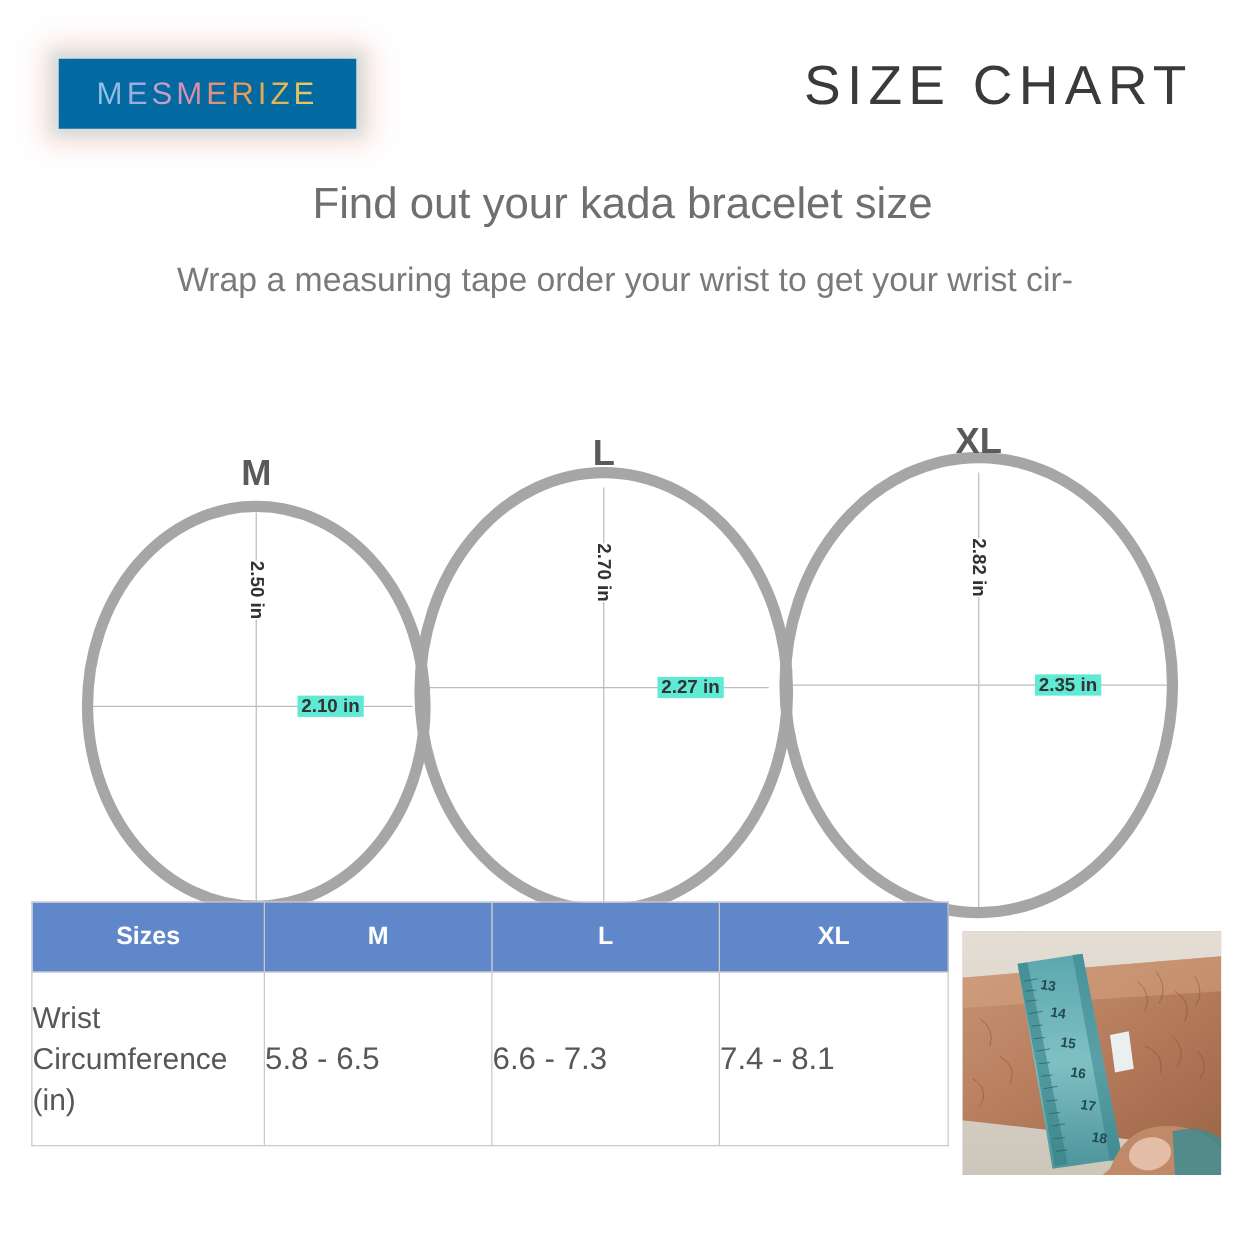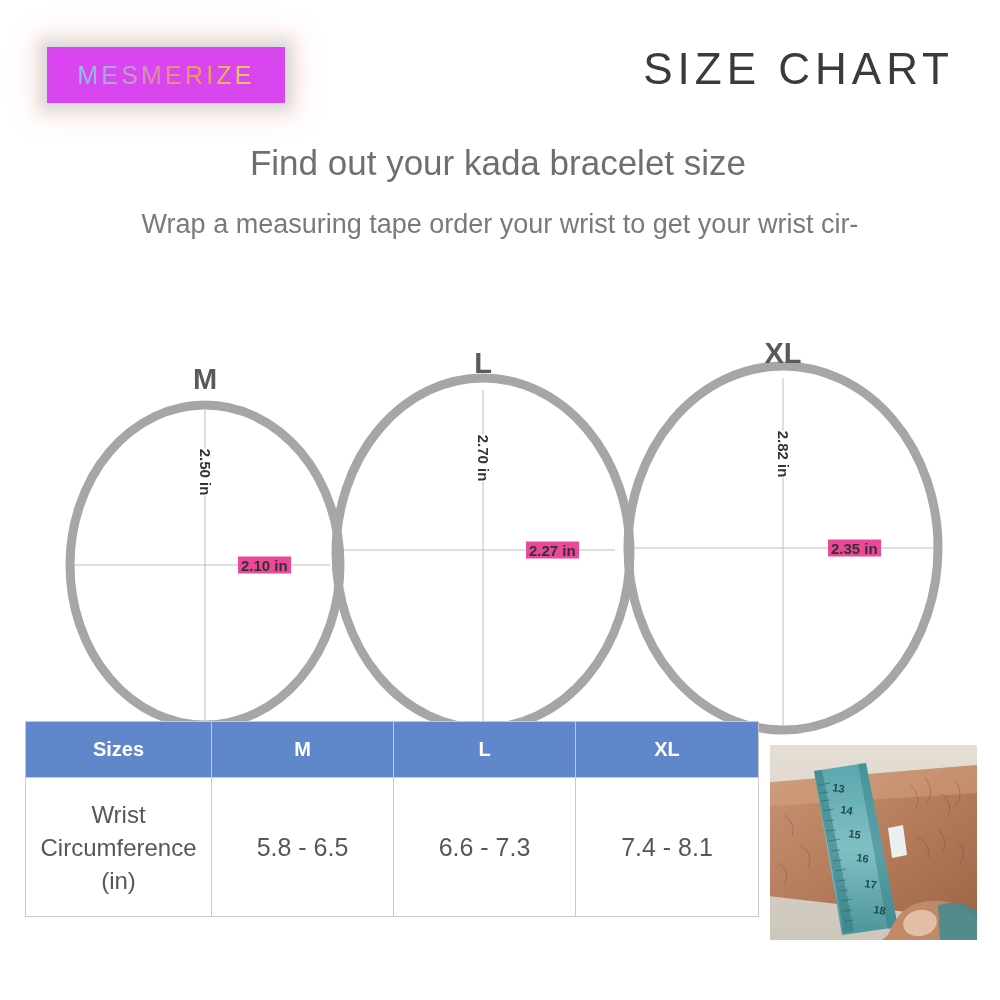--- a/index.html
+++ b/index.html
@@ -19,21 +19,21 @@
     background: #ffffff;
   }
 
   
   #logo-box {
     position: absolute;
     left: 47px;
     top: 47px;
     width: 238px;
     height: 56px;
-    background: #d946ef;
+    background: #0369a1;
     display: flex;
     align-items: center;
     justify-content: center;
     box-shadow:
       0 0 10px 6px rgba(120,200,230,0.30),
       0 0 18px 10px rgba(255,190,120,0.28),
       0 0 26px 14px rgba(230,170,210,0.20);
   }
   #logo-text {
     font-size: 25px;
@@ -108,21 +108,21 @@
     color: #5a5a5a;
     transform: translateX(-50%);
     white-space: nowrap;
   }
 
   .h-label {
     position: absolute;
     font-size: 15px;
     font-weight: 600;
     color: #333333;
-    background: #ec4899;
+    background: #5eead4;
     padding: 0 3px;
     white-space: nowrap;
     transform: translateY(-50%);
   }
 
   .v-label {
     position: absolute;
     font-size: 15px;
     font-weight: 600;
     color: #333333;
@@ -149,21 +149,21 @@
     font-weight: 700;
     height: 56px;
     text-align: center;
     border: 1px solid #c9c9c9;
   }
   #size-table td {
     background: #ffffff;
     color: #575757;
     font-size: 25px;
     height: 139px;
-    text-align: center;
+    text-align: left;
     border: 1px solid #c9c9c9;
     line-height: 33px;
     font-weight: 400;
     margin-top: 21px;
   }
   #size-table td.rowhead { font-size: 24px; }
   #size-table col.c0 { width: 186px; }
   #size-table col.c1 { width: 182px; }
   #size-table col.c2 { width: 182px; }
   #size-table col.c3 { width: 183px; }

